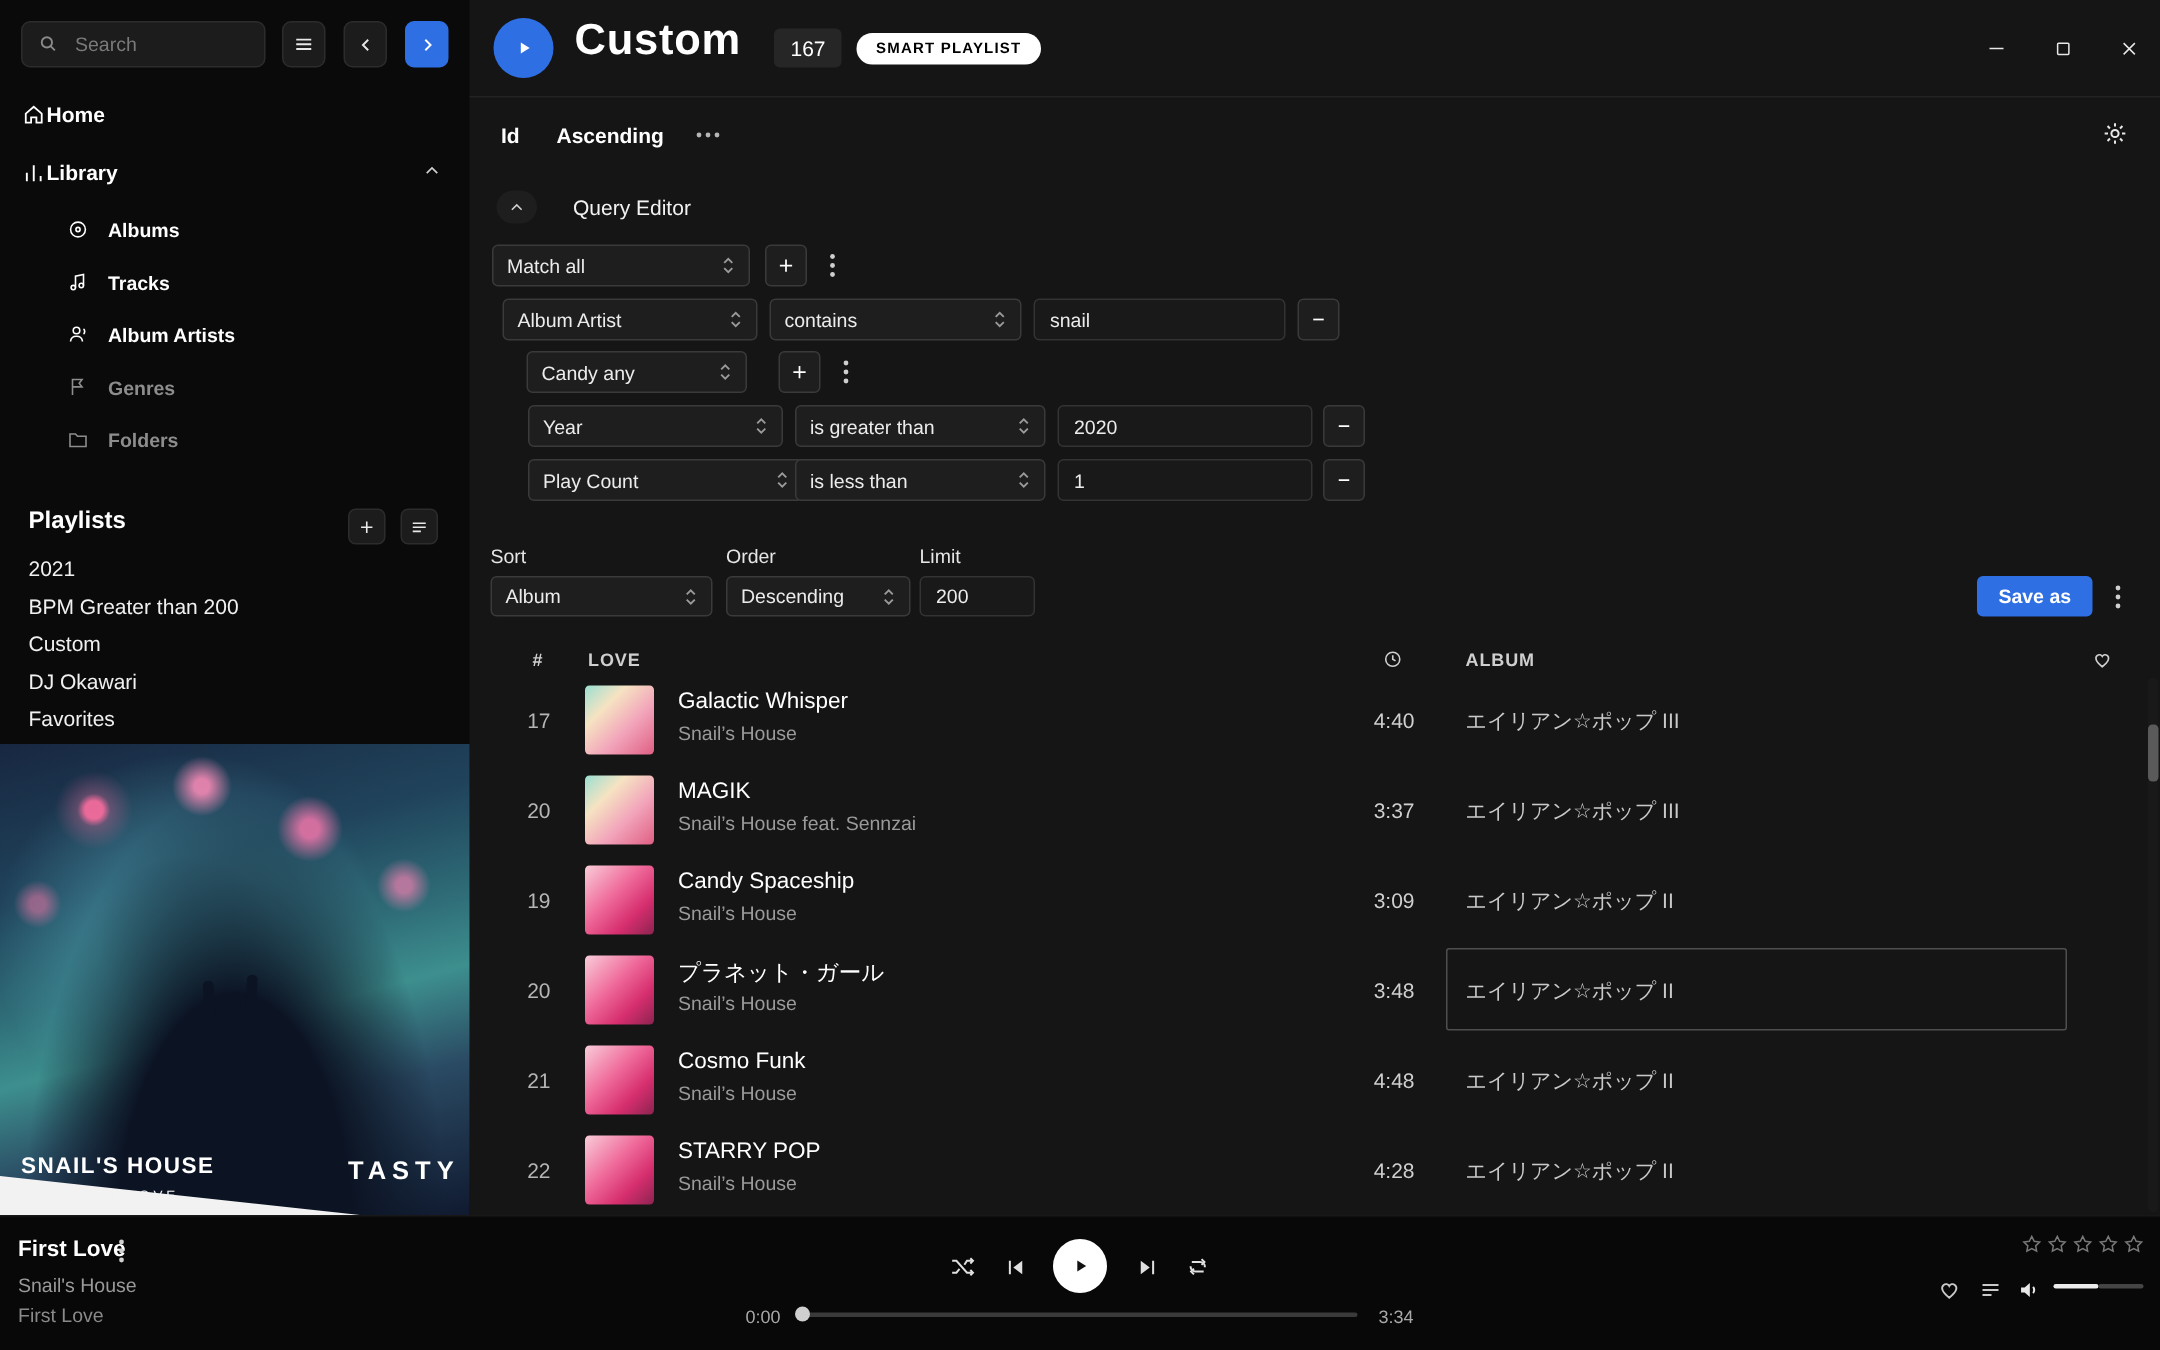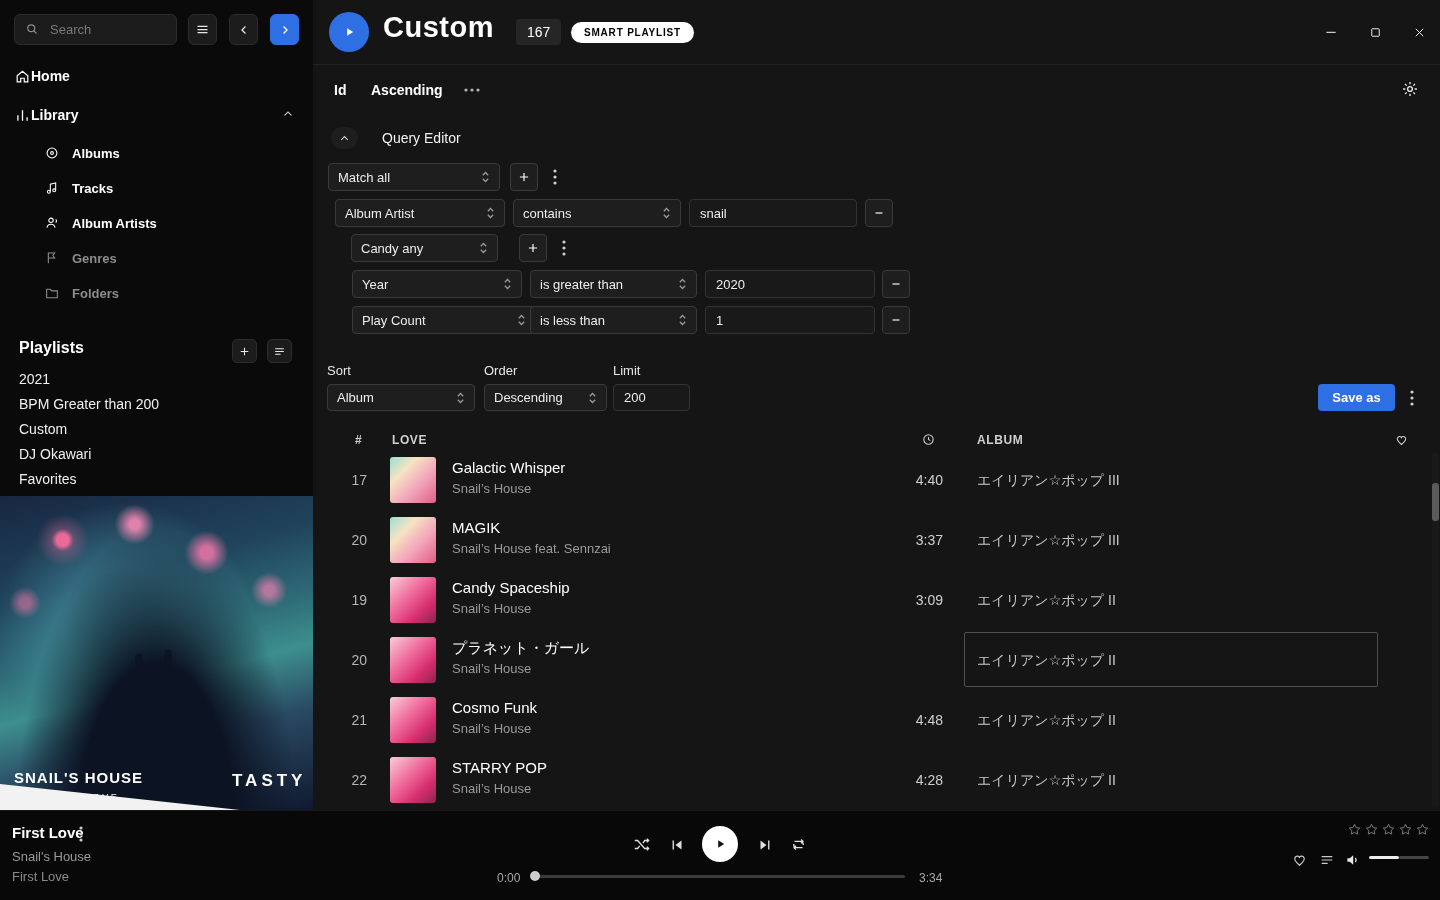--- a/index.html
+++ b/index.html
@@ -426,20 +426,21 @@
       <div class="tartist">Snail’s House</div>
       <div class="tdur">3:09</div>
       <div class="talbum">エイリアン☆ポップ II</div>
 
     </div>
     <div class="trow" style="top:180px" data-state="outlined">
       <div class="tnum">20</div>
       <div class="thumb" data-art="b"></div>
       <div class="ttitle">プラネット・ガール</div>
       <div class="tartist">Snail’s House</div>
+      <div class="tdur">3:48</div>
       <div class="talbum">エイリアン☆ポップ II</div>
       <div class="talbum-box"></div>
     </div>
     <div class="trow" style="top:240px" data-state="">
       <div class="tnum">21</div>
       <div class="thumb" data-art="b"></div>
       <div class="ttitle">Cosmo Funk</div>
       <div class="tartist">Snail’s House</div>
       <div class="tdur">4:48</div>
       <div class="talbum">エイリアン☆ポップ II</div>

